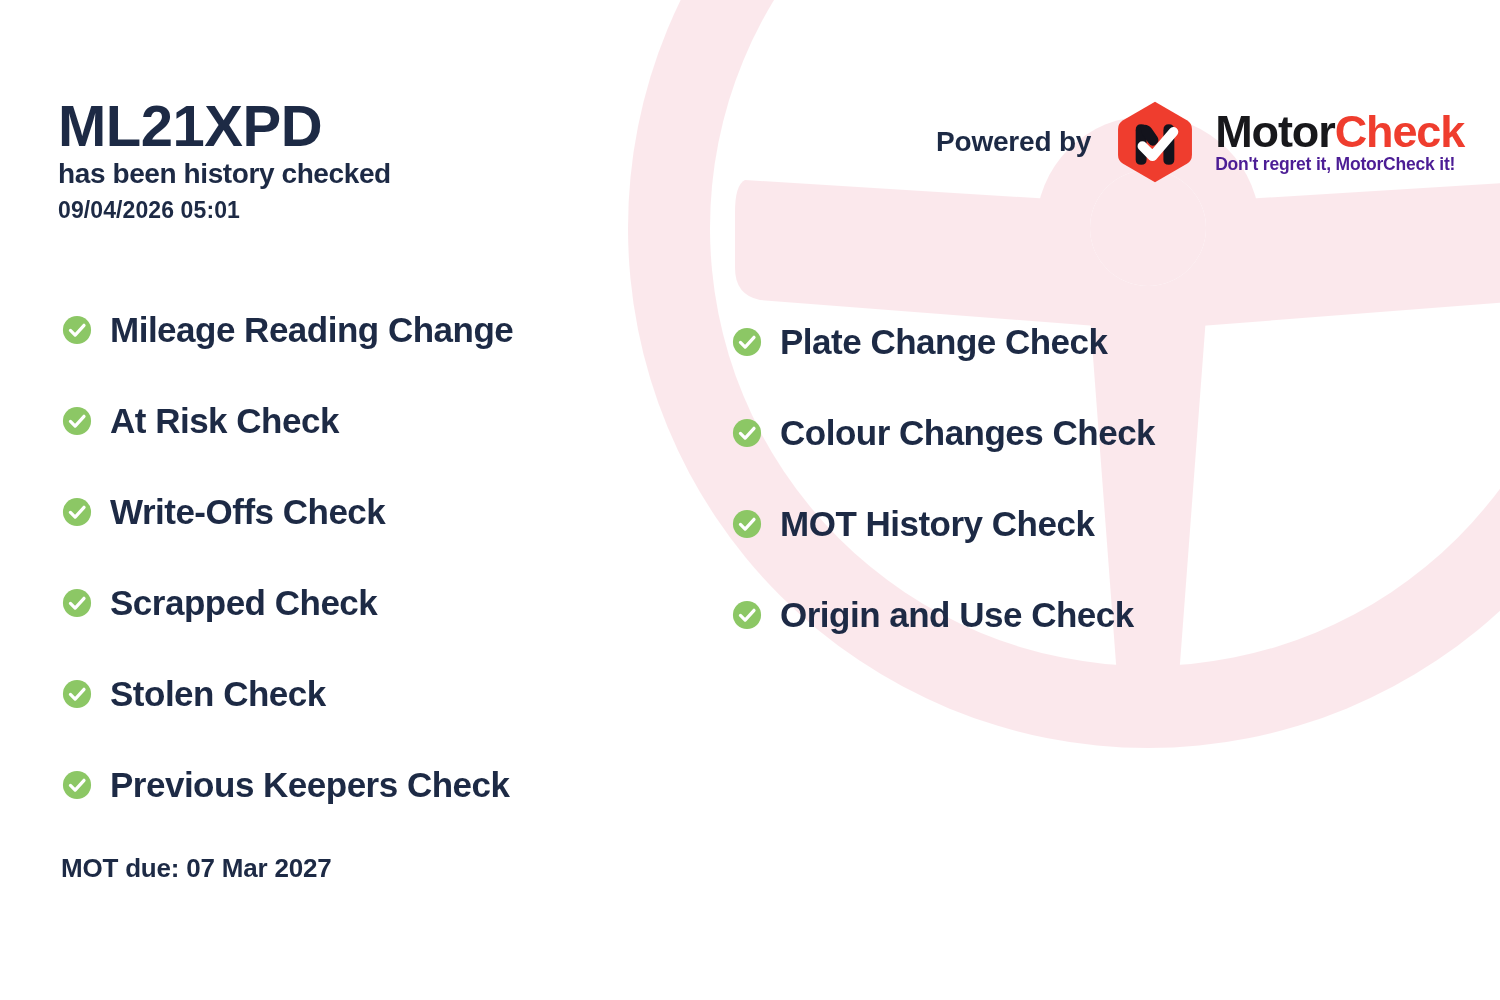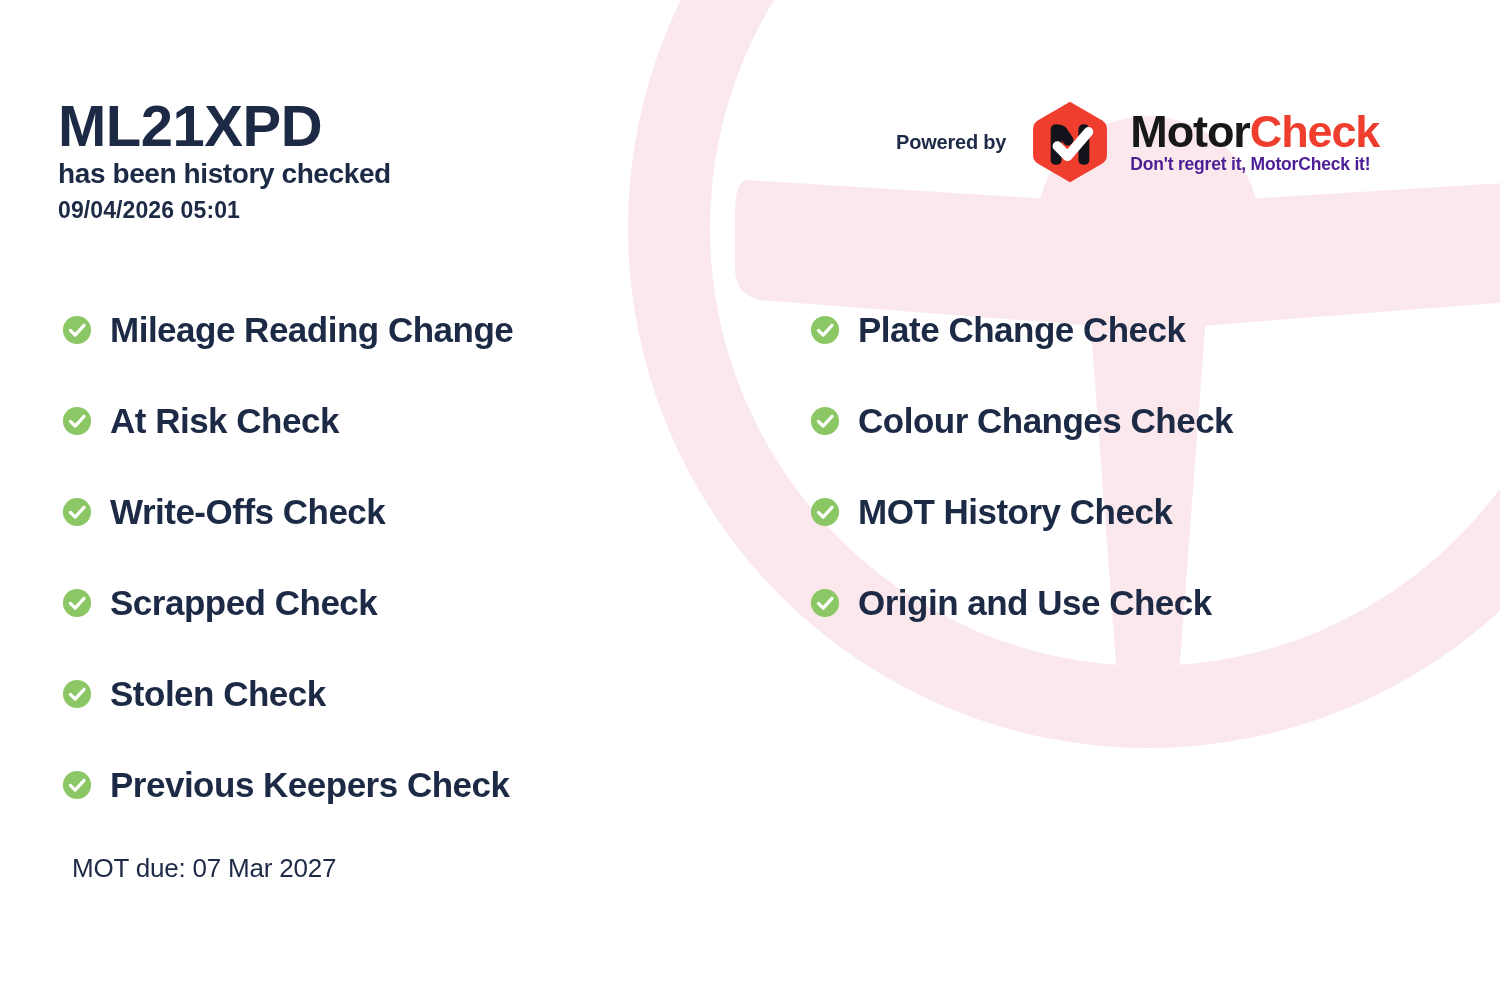--- a/index.html
+++ b/index.html
@@ -63,25 +63,26 @@
   
   .powered-row {
     position: absolute;
     left: 896px;
     top: 100px;
     display: flex;
     align-items: center;
     gap: 22px;
   }
   .powered-label {
-    font-size: 20px;
+    font-size: 28px;
     font-weight: 600;
     color: #1d2a45;
     white-space: nowrap;
     letter-spacing: -0.2px;
+    margin-left: 40px;
   }
   .logo-mark {
     width: 84px;
     height: 84px;
     flex: 0 0 auto;
     display: block;
   }
   .logo-words {
     display: flex;
     flex-direction: column;
@@ -105,21 +106,21 @@
     margin-top: 0;
     white-space: nowrap;
   }
 
   
   .col {
     position: absolute;
     top: 306px;
   }
   .col-left  { left: 62px; }
-  .col-right { left: 810px; }
+  .col-right { left: 732px; margin-top: 12px; }
 
   .check-item {
     display: flex;
     align-items: center;
     height: 48px;
     margin-bottom: 43px;
     gap: 18px;
   }
   .check-icon {
     width: 30px;
@@ -131,24 +132,24 @@
     font-size: 35px;
     font-weight: 700;
     letter-spacing: -0.5px;
     color: #1d2a45;
     white-space: nowrap;
   }
 
   
   .mot-due {
     position: absolute;
-    left: 72px;
+    left: 61px;
     top: 853px;
     font-size: 26px;
-    font-weight: 400;
+    font-weight: 700;
     letter-spacing: -0.2px;
     color: #1d2a45;
     white-space: nowrap;
   }
 </style>
 </head>
 <body>
 
 <div class="canvas">
 

